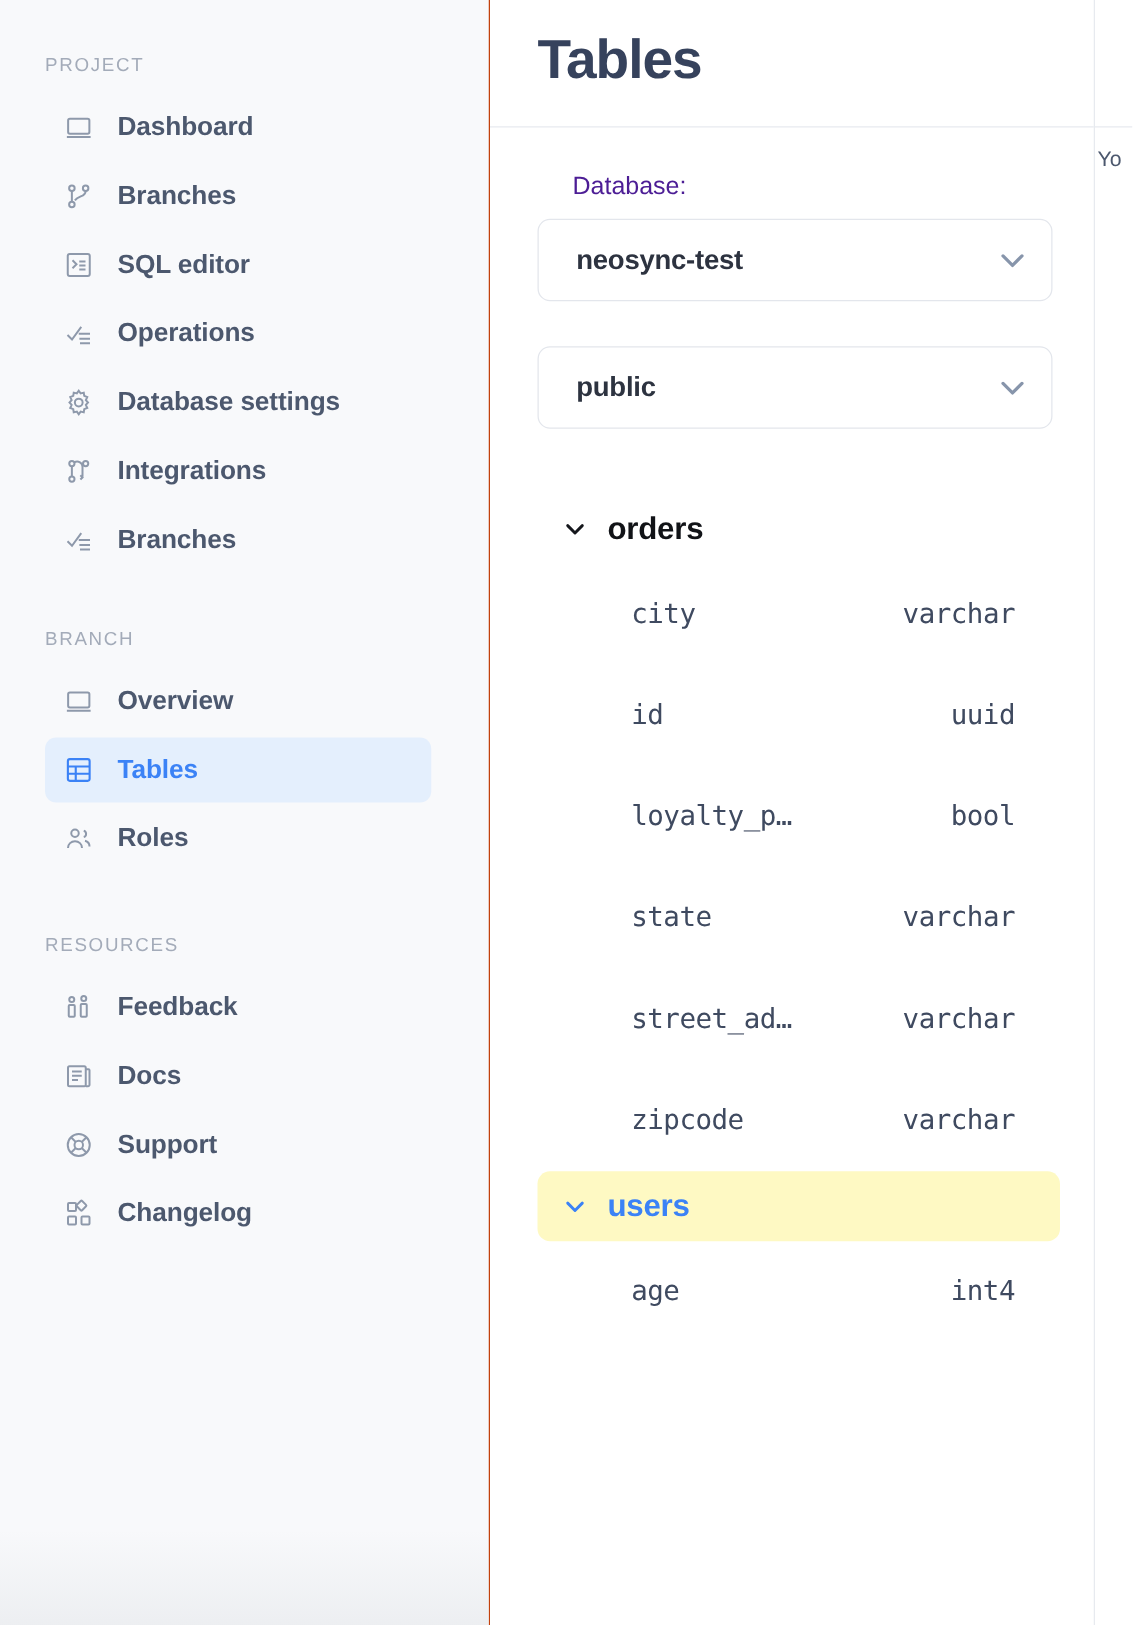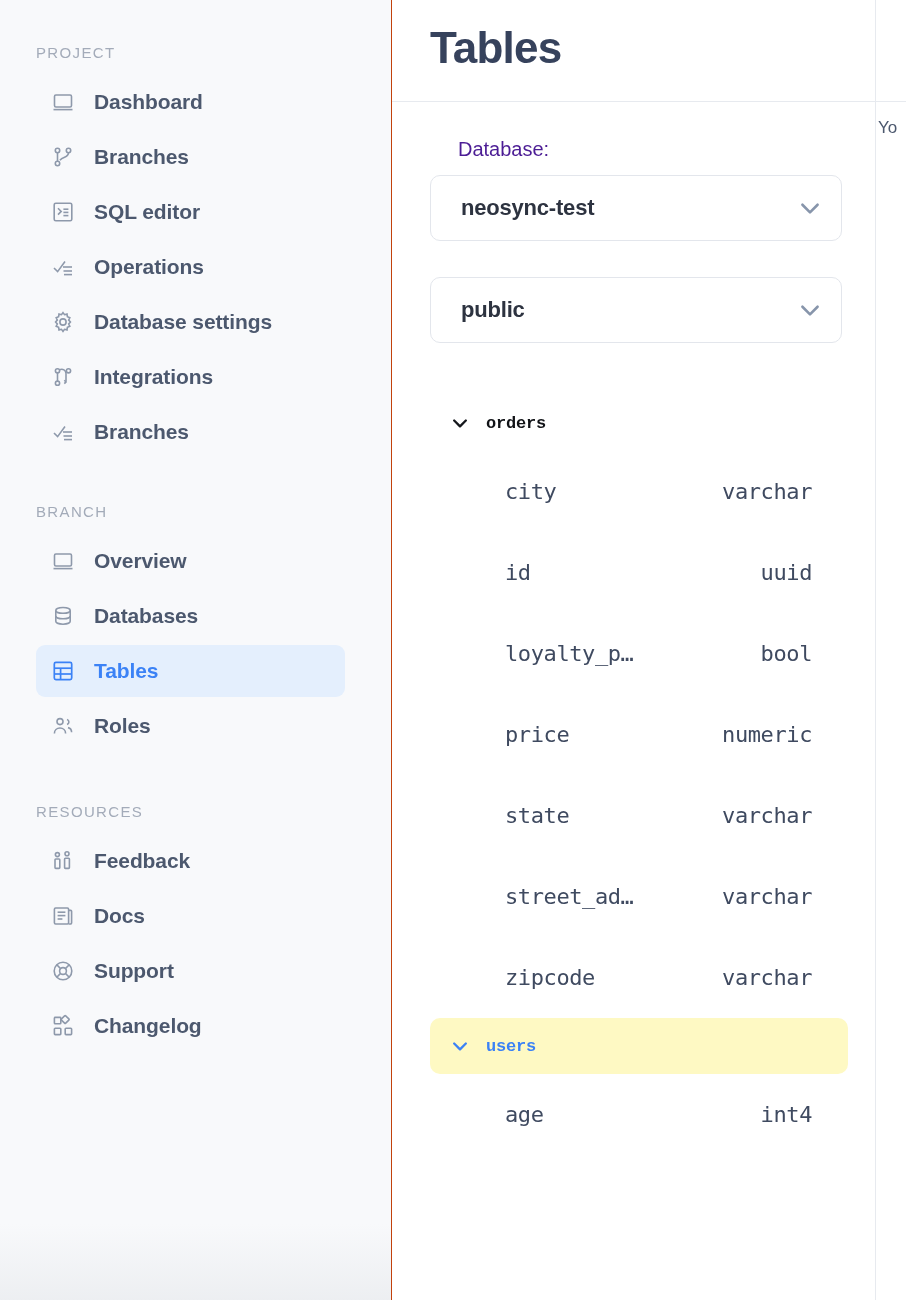--- a/index.html
+++ b/index.html
@@ -179,25 +179,24 @@
   }
 
   .tree-group-header .tree-caret {
     flex: 0 0 20px;
     display: flex;
     align-items: center;
     color: #15171c;
   }
 
   .tree-group-name {
-    font-size: 17px;
+    font-size: 25px;
     font-weight: 700;
     color: #111317;
     letter-spacing: -0.2px;
-    font-family: Liberation Mono, monospace;
   }
 
   .tree-group-header.selected { background: #fef9c3; width: 418px; }
   .tree-group-header.selected .tree-group-name { color: #3b82f6; }
   .tree-group-header.selected .tree-caret { color: #3b82f6; }
 
   .col-row {
     display: flex;
     align-items: center;
     justify-content: space-between;
@@ -344,30 +343,20 @@
       <div class="nav-item">
         <span class="nav-icon">
           <svg width="24" height="24" viewBox="0 0 24 24" fill="none" stroke="currentColor" stroke-width="1.6">
             <rect x="3.5" y="5" width="17" height="12" rx="1.4"></rect>
               <line x1="2.5" y1="19.6" x2="21.5" y2="19.6"></line>
           </svg>
         </span>
         <span class="nav-label">Overview</span>
       </div>
 
-      <div class="nav-item">
-        <span class="nav-icon">
-          <svg width="24" height="24" viewBox="0 0 24 24" fill="none" stroke="currentColor" stroke-width="1.6">
-            <ellipse cx="12" cy="6.4" rx="7.2" ry="2.9"></ellipse>
-            <path d="M4.8 6.4v10.9c0 1.6 3.2 2.9 7.2 2.9s7.2-1.3 7.2-2.9V6.4"></path>
-            <path d="M4.8 11.9c0 1.6 3.2 2.9 7.2 2.9s7.2-1.3 7.2-2.9"></path>
-          </svg>
-        </span>
-        <span class="nav-label">Databases</span>
-      </div>
 
       <div class="nav-item active">
         <span class="nav-icon">
           <svg width="24" height="24" viewBox="0 0 24 24" fill="none" stroke="currentColor" stroke-width="1.7">
             <rect x="3.3" y="3.3" width="17.4" height="17.4" rx="1.6"></rect>
             <line x1="3.3" y1="9.2" x2="20.7" y2="9.2"></line>
               <line x1="3.3" y1="15" x2="20.7" y2="15"></line>
             <line x1="9.6" y1="9.2" x2="9.6" y2="20.7"></line>
           </svg>
         </span>
@@ -491,24 +480,20 @@
         </div>
         <div class="col-row">
           <span class="col-name">id</span>
           <span class="col-type">uuid</span>
         </div>
         <div class="col-row">
           <span class="col-name">loyalty_p…</span>
           <span class="col-type">bool</span>
         </div>
         <div class="col-row">
-          <span class="col-name">price</span>
-          <span class="col-type">numeric</span>
-        </div>
-        <div class="col-row">
           <span class="col-name">state</span>
           <span class="col-type">varchar</span>
         </div>
         <div class="col-row">
           <span class="col-name">street_ad…</span>
           <span class="col-type">varchar</span>
         </div>
         <div class="col-row">
           <span class="col-name">zipcode</span>
           <span class="col-type">varchar</span>

